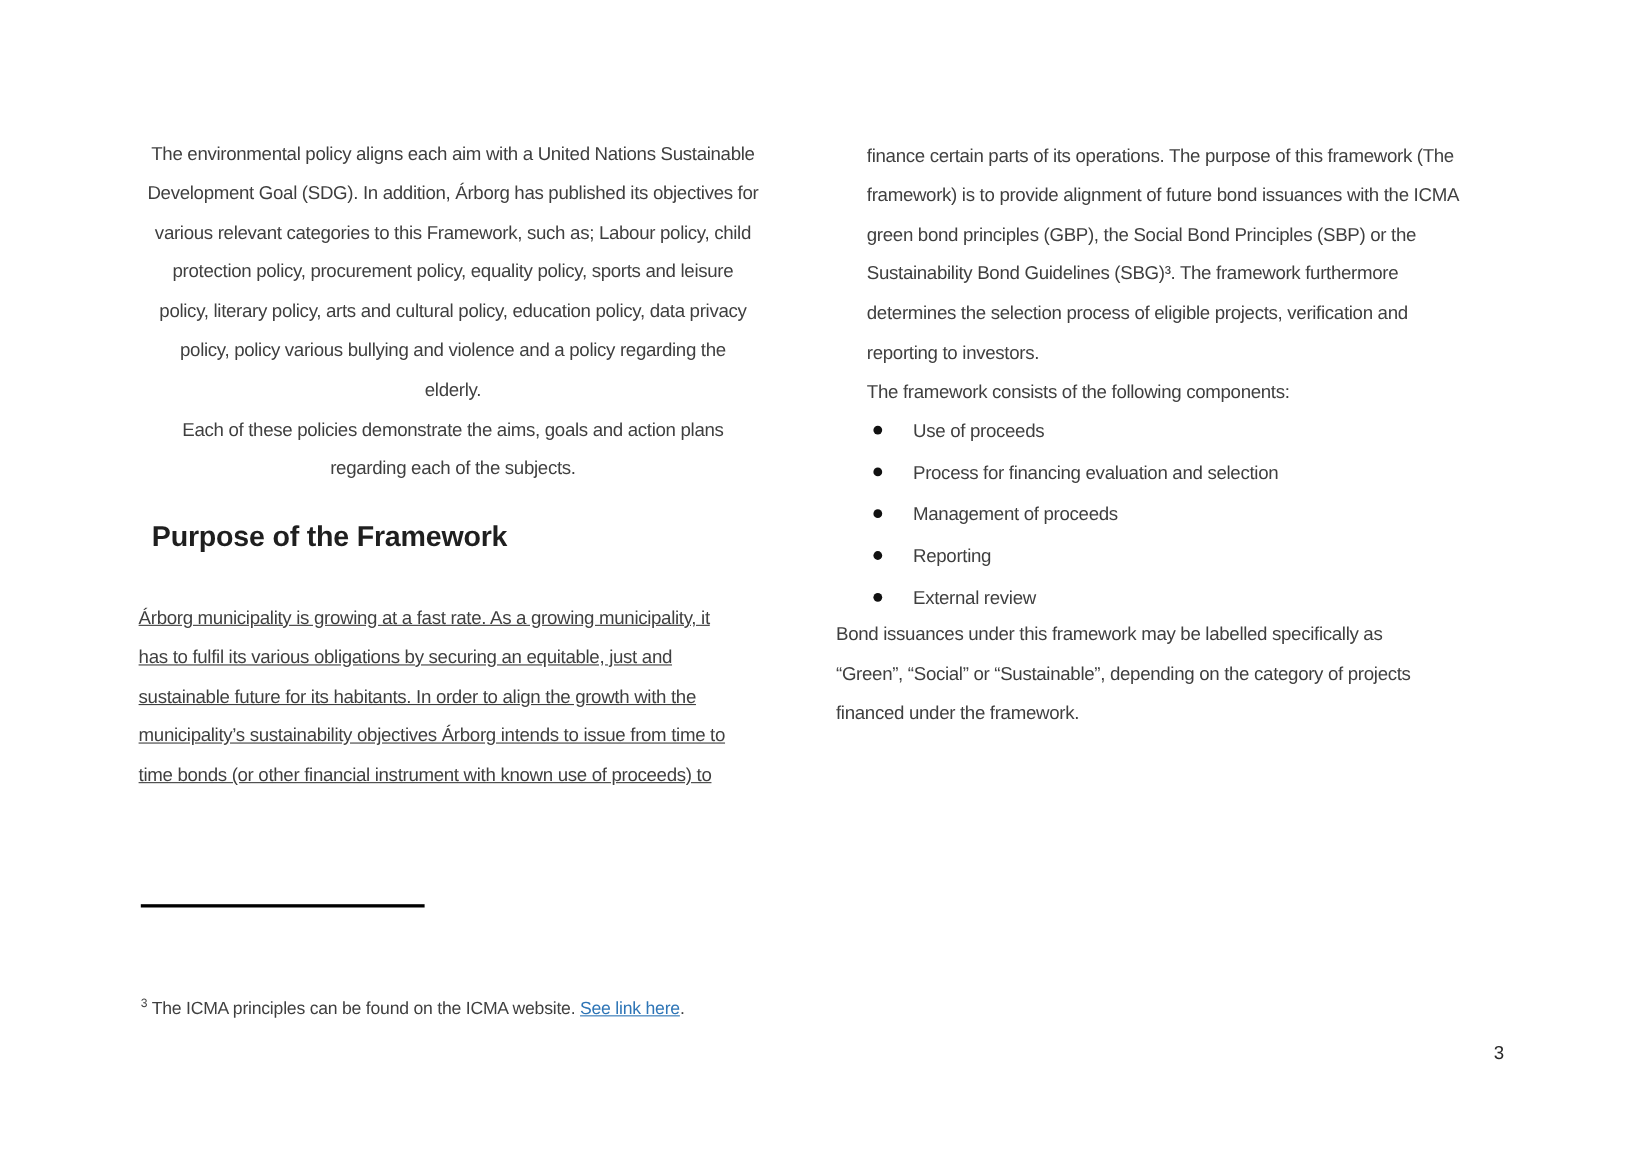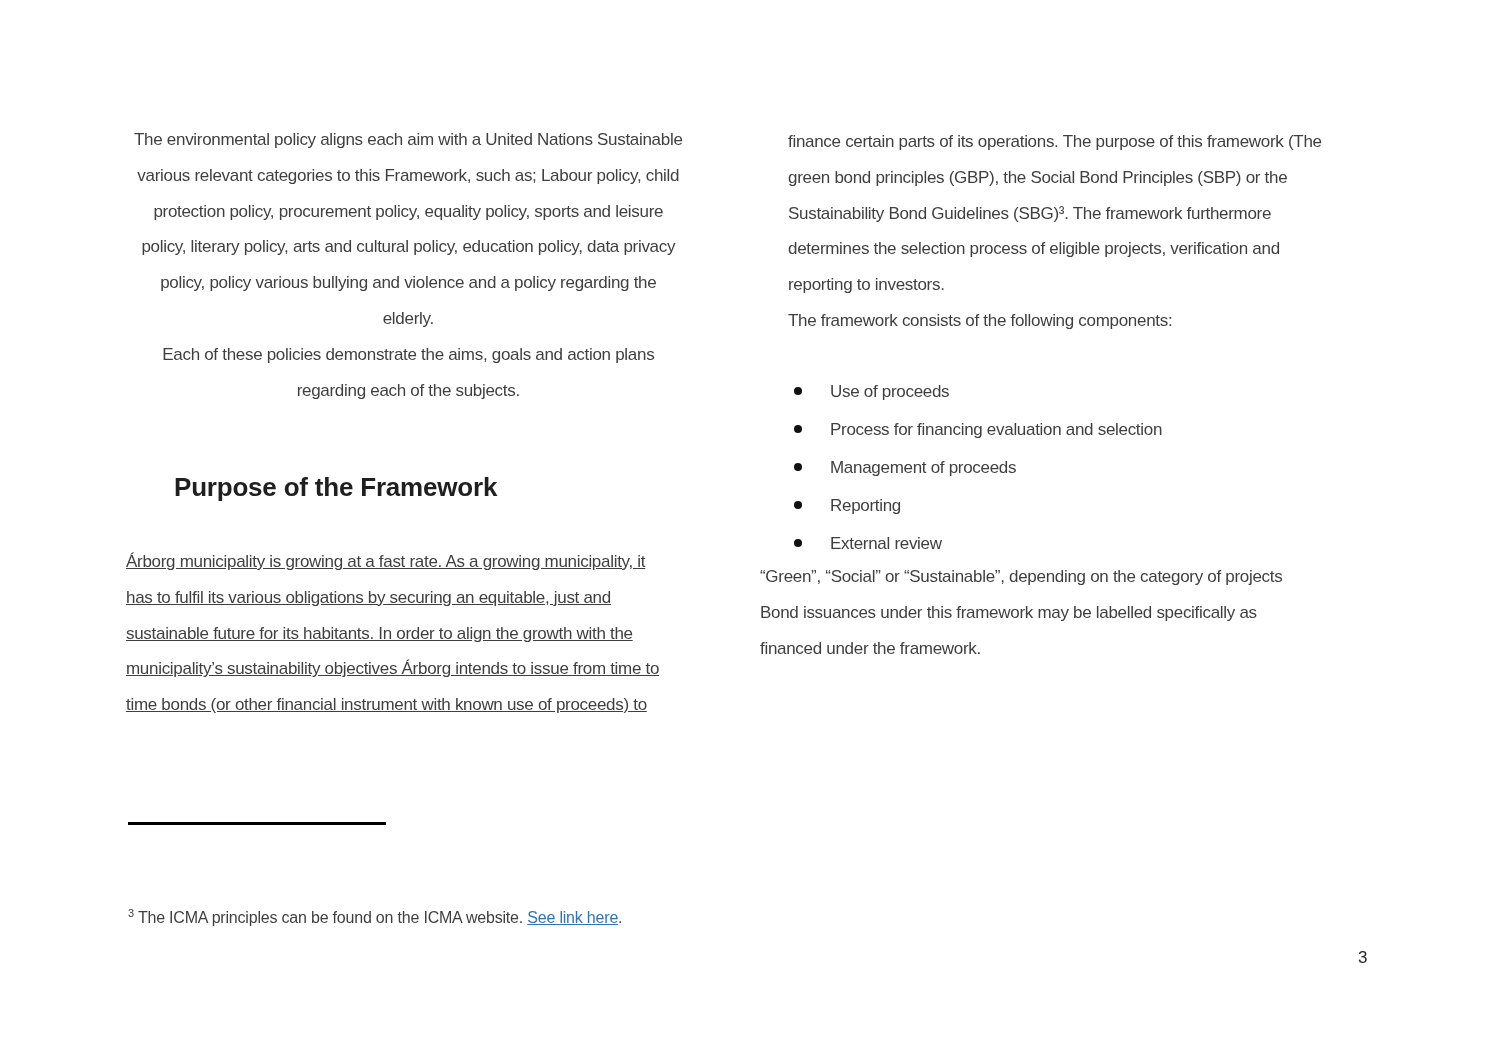--- a/index.html
+++ b/index.html
@@ -74,45 +74,47 @@
     font-size: 17px;
     color: #262626;
   }
 </style>
 </head>
 <body>
 
 <section class="block" style="left:134px; top:122px;text-align:center;">
   <div>
     <div class="line">The environmental policy aligns each aim with a United Nations Sustainable</div>
+    <div class="line">Development Goal (SDG). In addition, Árborg has published its objectives for</div>
     <div class="line">various relevant categories to this Framework, such as; Labour policy, child</div>
     <div class="line">protection policy, procurement policy, equality policy, sports and leisure</div>
     <div class="line">policy, literary policy, arts and cultural policy, education policy, data privacy</div>
     <div class="line">policy, policy various bullying and violence and a policy regarding the</div>
     <div class="line">elderly.</div>
   </div>
   <div>
     <div class="line">Each of these policies demonstrate the aims, goals and action plans</div>
     <div class="line">regarding each of the subjects.</div>
   </div>
 </section>
 
-<h1 class="block doc-heading" style="left:138px; top:470px;margin-left:36px;">Purpose of the Framework</h1>
+<h1 class="block doc-heading" style="left:138px; top:470px;">Purpose of the Framework</h1>
 
 <section class="block" style="left:126px; top:544px;text-decoration:underline;">
   <div class="line">Árborg municipality is growing at a fast rate. As a growing municipality, it</div>
   <div class="line">has to fulfil its various obligations by securing an equitable, just and</div>
   <div class="line">sustainable future for its habitants. In order to align the growth with the</div>
   <div class="line">municipality’s sustainability objectives Árborg intends to issue from time to</div>
   <div class="line">time bonds (or other financial instrument with known use of proceeds) to</div>
 </section>
 
 <section class="block" style="left:788px; top:124px;">
   <div>
     <div class="line">finance certain parts of its operations. The purpose of this framework (The</div>
+    <div class="line">framework) is to provide alignment of future bond issuances with the ICMA</div>
     <div class="line">green bond principles (GBP), the Social Bond Principles (SBP) or the</div>
     <div class="line">Sustainability Bond Guidelines (SBG)³. The framework furthermore</div>
     <div class="line">determines the selection process of eligible projects, verification and</div>
     <div class="line">reporting to investors.</div>
   </div>
   <div class="line">The framework consists of the following components:</div>
 </section>
 
 <section class="block" style="left:760px; top:373px;">
   <div class="bullet-item">
@@ -131,22 +133,22 @@
     <span class="bullet-dot"></span>
     <span>Reporting</span>
   </div>
   <div class="bullet-item">
     <span class="bullet-dot"></span>
     <span>External review</span>
   </div>
 </section>
 
 <section class="block" style="left:760px; top:559px;">
+  <div class="line" style="line-height:36.2px">Bond issuances under this framework may be labelled specifically as</div>
   <div class="line" style="line-height:36.2px">“Green”, “Social” or “Sustainable”, depending on the category of projects</div>
-  <div class="line" style="line-height:36.2px">Bond issuances under this framework may be labelled specifically as</div>
   <div class="line" style="line-height:36.2px">financed under the framework.</div>
 </section>
 
 <div class="footnote-rule"></div>
 <div class="footnote">
   <sup>3</sup><span> The ICMA principles can be found on the ICMA website. </span><a>See link here</a><span>.</span>
 </div>
 
 <div class="page-number">3</div>
 

